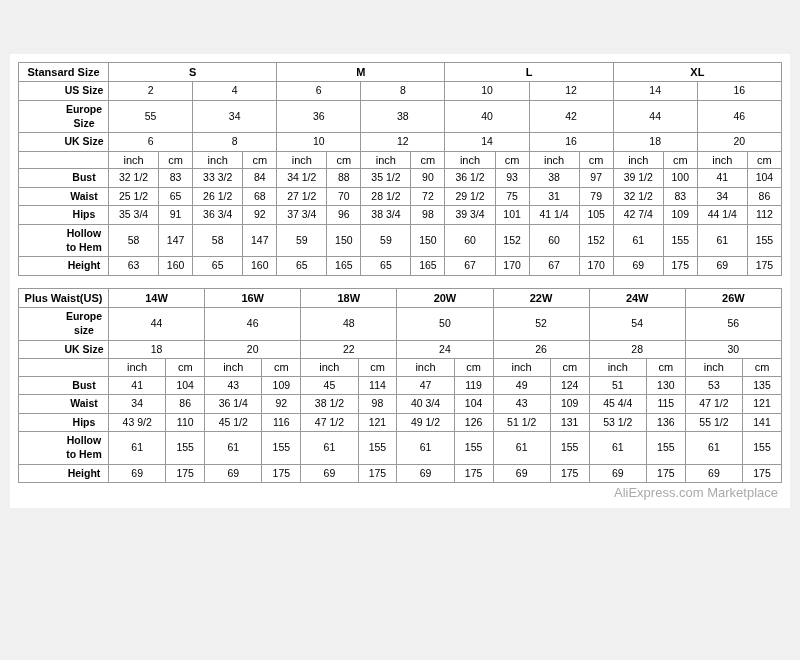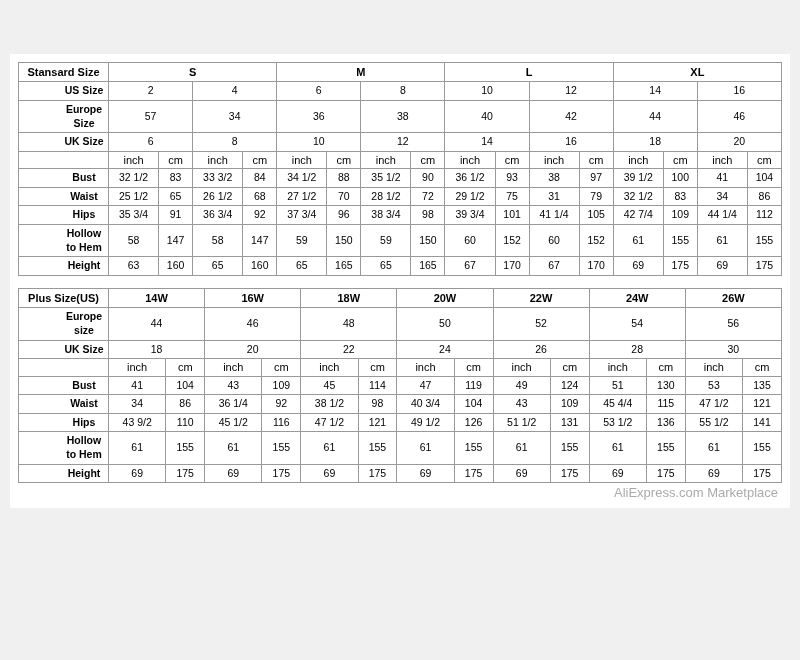--- a/index.html
+++ b/index.html
@@ -75,21 +75,21 @@
           <td colspan="2">6</td>
           <td colspan="2">8</td>
           <td colspan="2">10</td>
           <td colspan="2">12</td>
           <td colspan="2">14</td>
           <td colspan="2">16</td>
         </tr>
 
         <tr>
           <td class="row-label">Europe Size</td>
-          <td colspan="2">57</td>
+          <td colspan="2">55</td>
           <td colspan="2">34</td>
           <td colspan="2">36</td>
           <td colspan="2">38</td>
           <td colspan="2">40</td>
           <td colspan="2">42</td>
           <td colspan="2">44</td>
           <td colspan="2">46</td>
         </tr>
 
         <tr>
@@ -223,21 +223,21 @@
           <td>69</td>
             <td>175</td>
         </tr>
       </tbody>
     </table>
 
     <table>
       <tbody>
 
         <tr class="header-row">
-          <th style="width:90px;">Plus Size(US)</th>
+          <th style="width:90px;">Plus Waist(US)</th>
           <th colspan="2">14W</th>
           <th colspan="2">16W</th>
           <th colspan="2">18W</th>
           <th colspan="2">20W</th>
           <th colspan="2">22W</th>
           <th colspan="2">24W</th>
           <th colspan="2">26W</th>
         </tr>
 
         <tr>

